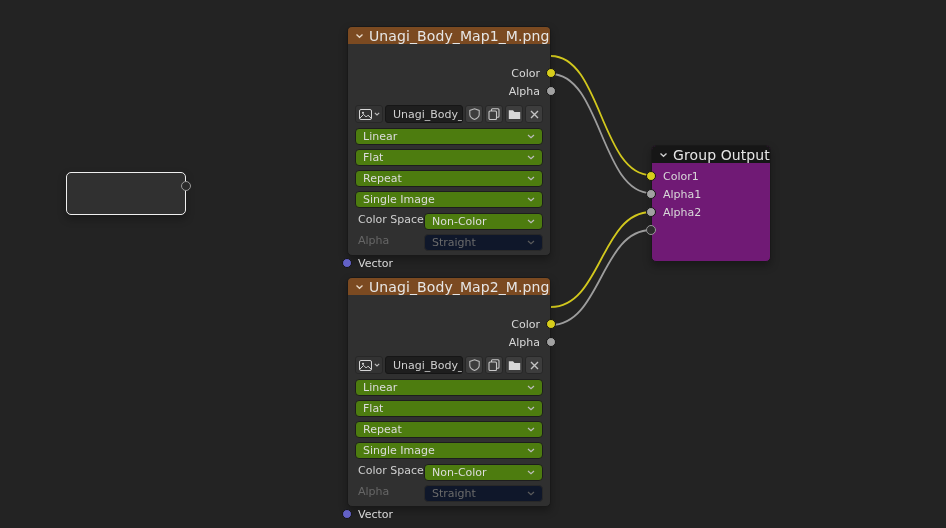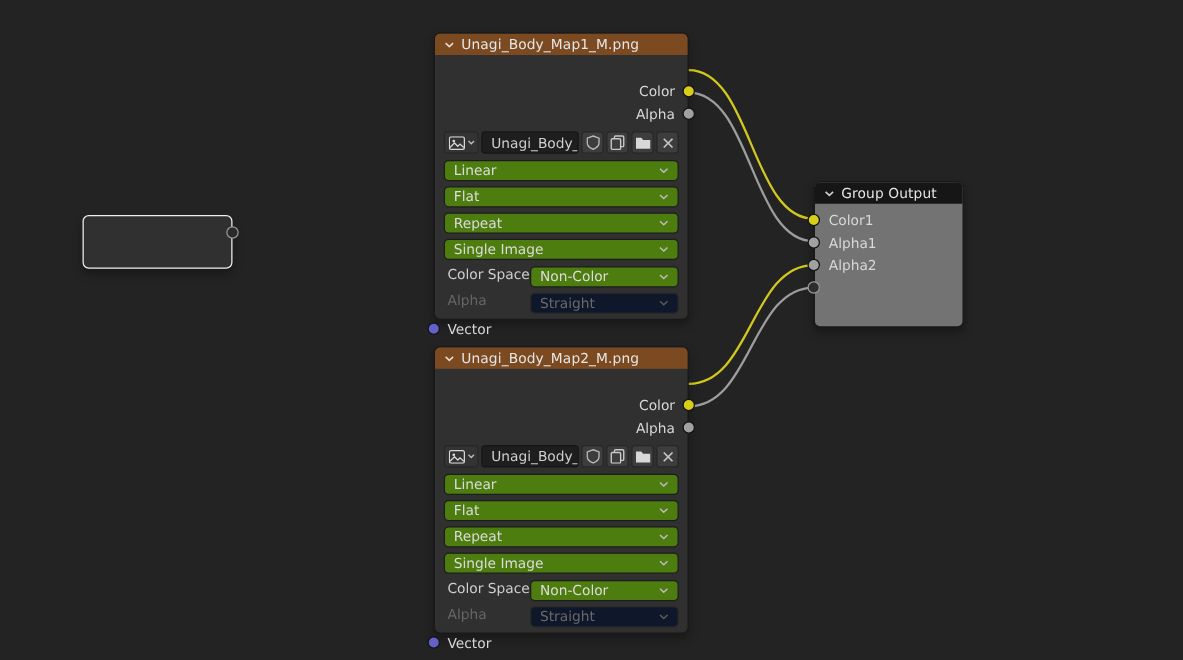--- a/index.html
+++ b/index.html
@@ -22,21 +22,21 @@
     box-shadow:0 4px 8px rgba(0,0,0,.3);
   }
   .node-header {
     height:17px; display:flex; align-items:center; gap:5px;
     padding:0 7px; border-radius:4px 4px 0 0;
     color:#e6e6e6; white-space:nowrap; overflow:hidden;
   }
   .hdr-map   { background:#7b4a21; }
   .hdr-dark  { background:#161616; }
   .hdr-input { background:#1d1d1d; }
-  .node-title { font-size:11px; letter-spacing:.1px; }
+  .node-title { font-size:14px; letter-spacing:.1px; }
   .chev { flex:none; display:flex; }
 
   
   .socket {
     position:absolute; width:10px; height:10px; border-radius:50%;
     border:1px solid #131313; top:50%; transform:translateY(-50%); z-index:3;
   }
   .socket.right { right:-6px; }
   .socket.left  { left:-6px; }
   .s-color  { background:#d7cd1b; }
@@ -308,21 +308,21 @@
           </svg>
       </div>
     </div>
 
     <div class="row vector-row">
       <span class="socket left s-vector"></span>
       <span class="row-label">Vector</span>
     </div>
   </div>
 
-  <div class="node" style="left:651px; top:145px; width:120px; height:117px; background:#737373;">
+  <div class="node" style="left:651px; top:145px; width:120px; height:117px; background:#701a75;">
     <div class="node-header hdr-dark">
       <span class="chev">
         <svg width="9" height="6">
             <path d="M1.5 1.5 L4.5 4.3 L7.5 1.5" stroke="#cfcfcf" stroke-width="1.3" fill="none"></path>
           </svg>
       </span>
       <span class="node-title">Group Output</span>
     </div>
     <div class="go-row first">
       <span class="socket left s-color"></span>

